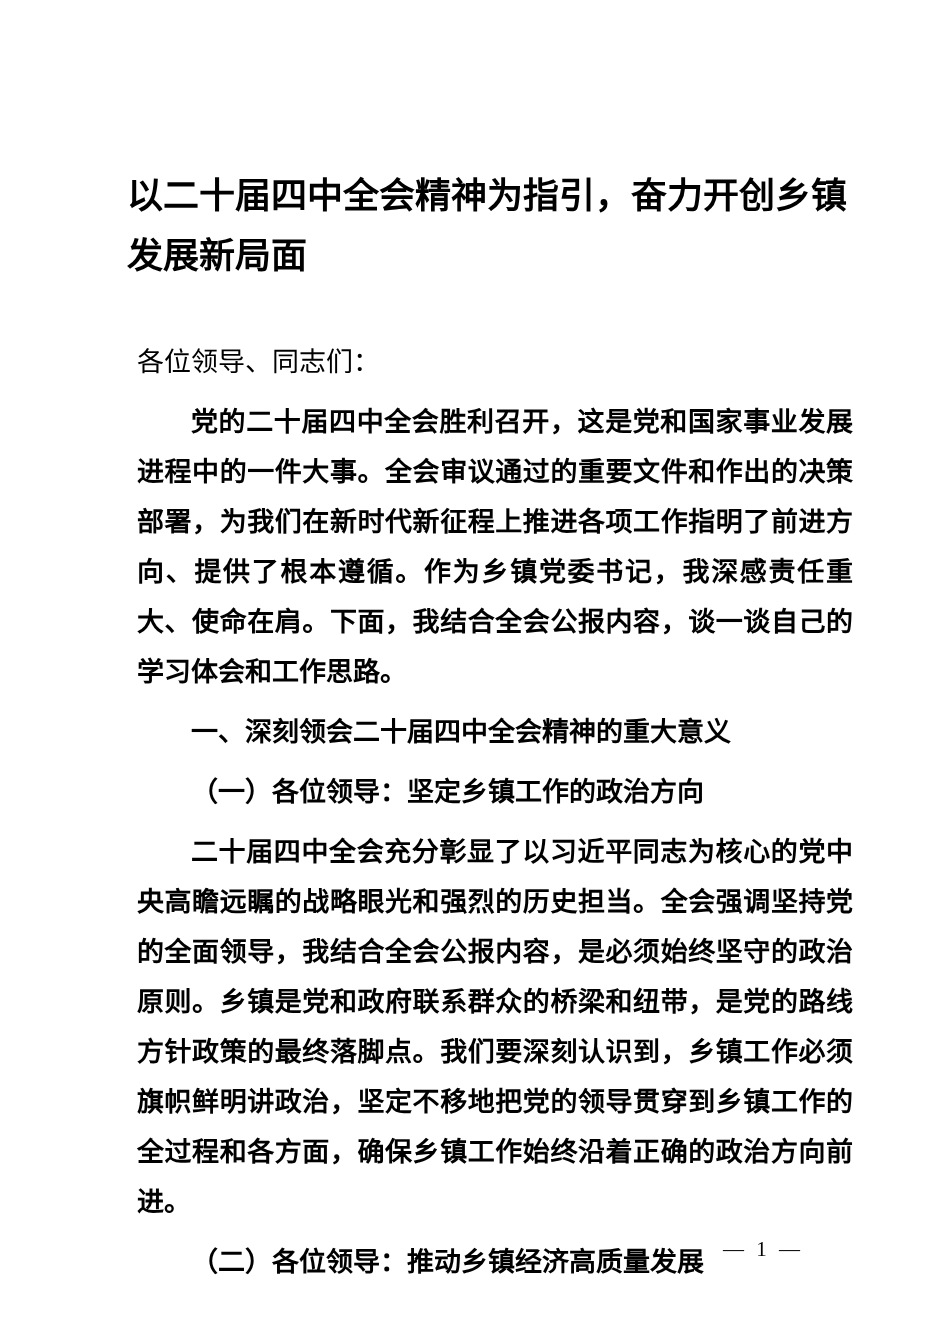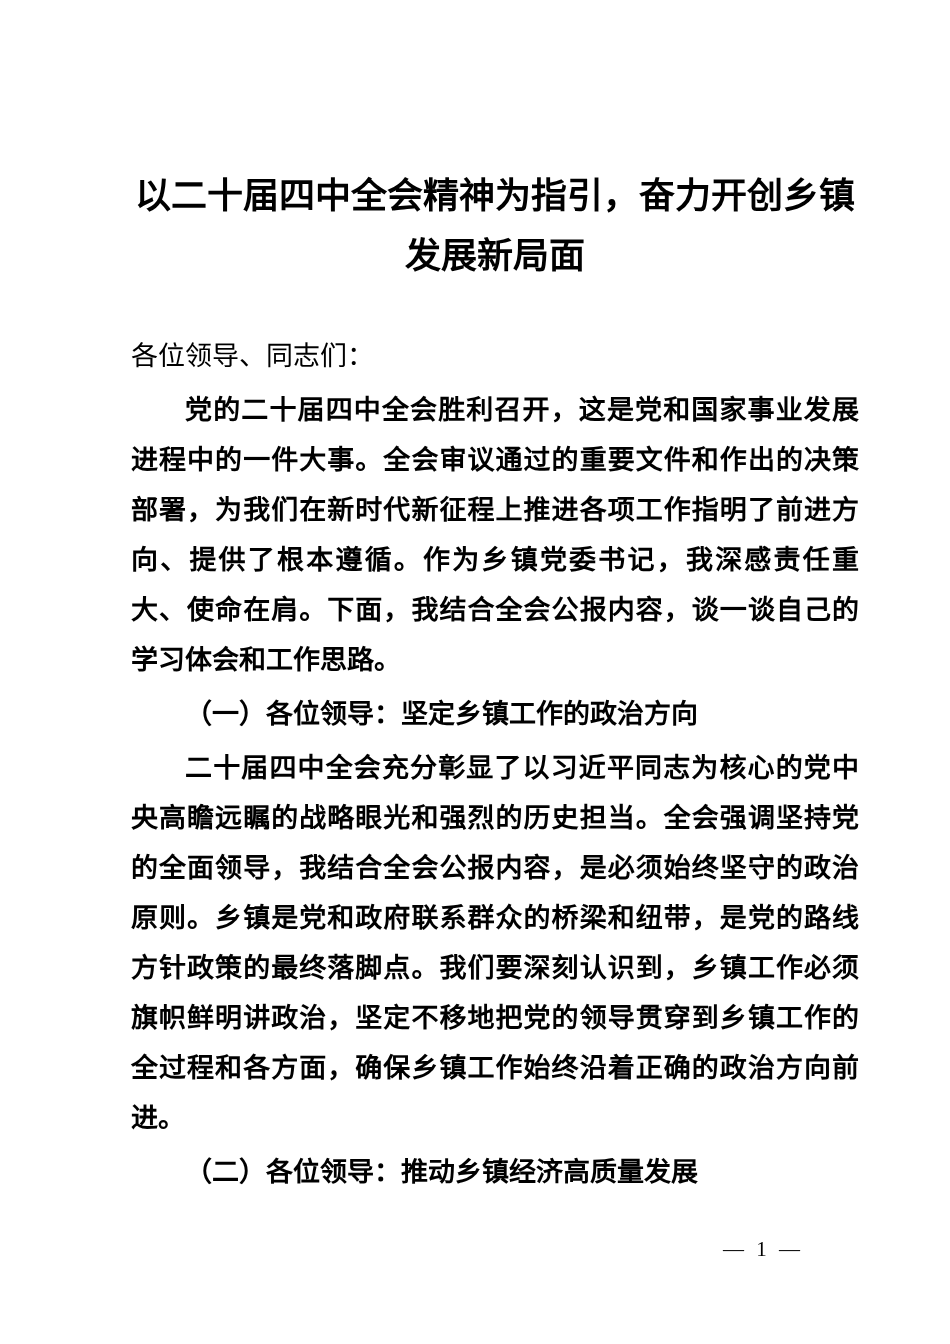--- a/index.html
+++ b/index.html
@@ -22,35 +22,35 @@
   }
   .doc-title {
     position: absolute;
     top: 166px;
     left: 127px;
     width: 736px;
     margin: 0;
     font-size: 36px;
     font-weight: bold;
     line-height: 60px;
-    text-align: center;
+    text-align: left;
     color: #000000;
   }
   .doc-body {
     position: absolute;
     top: 327px;
     left: 127px;
     width: 736px;
     font-size: 27px;
     line-height: 50px;
     text-align: justify;
     color: #000000;
   }
   .doc-body p {
-    margin: 4px;
+    margin: 10px;
     padding: 0;
   }
   .salutation {
     text-indent: 0;
   }
   .para {
     text-indent: 2em;
     font-weight: bold;
   }
   .heading1,
@@ -73,20 +73,21 @@
 </head>
 <body>
 
 <div class="page">
 
   <h1 class="doc-title">以二十届四中全会精神为指引，奋力开创乡镇发展新局面</h1>
 
   <div class="doc-body">
     <p class="salutation">各位领导、同志们：</p>
     <p class="para">党的二十届四中全会胜利召开，这是党和国家事业发展进程中的一件大事。全会审议通过的重要文件和作出的决策部署，为我们在新时代新征程上推进各项工作指明了前进方向、提供了根本遵循。作为乡镇党委书记，我深感责任重大、使命在肩。下面，我结合全会公报内容，谈一谈自己的学习体会和工作思路。</p>
+    <p class="heading1">一、深刻领会二十届四中全会精神的重大意义</p>
     <p class="heading2">（一）各位领导：坚定乡镇工作的政治方向</p>
     <p class="para">二十届四中全会充分彰显了以习近平同志为核心的党中央高瞻远瞩的战略眼光和强烈的历史担当。全会强调坚持党的全面领导，我结合全会公报内容，是必须始终坚守的政治原则。乡镇是党和政府联系群众的桥梁和纽带，是党的路线方针政策的最终落脚点。我们要深刻认识到，乡镇工作必须旗帜鲜明讲政治，坚定不移地把党的领导贯穿到乡镇工作的全过程和各方面，确保乡镇工作始终沿着正确的政治方向前进。</p>
     <p class="heading2">（二）各位领导：推动乡镇经济高质量发展</p>
   </div>
 
   <div class="footer">— 1 —</div>
 
 </div>
 
 </body></html>

